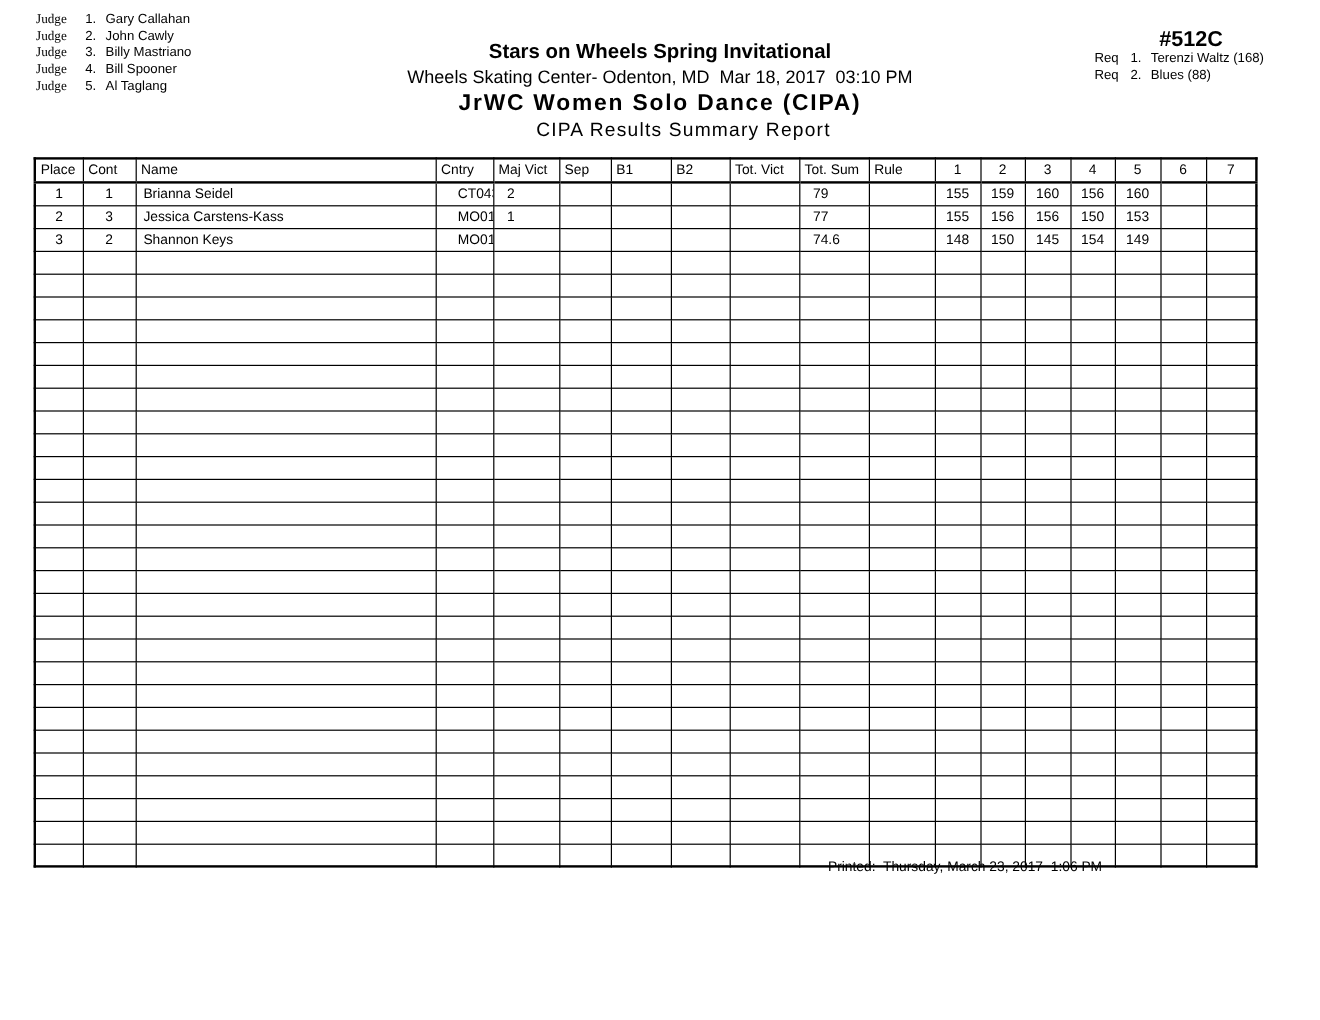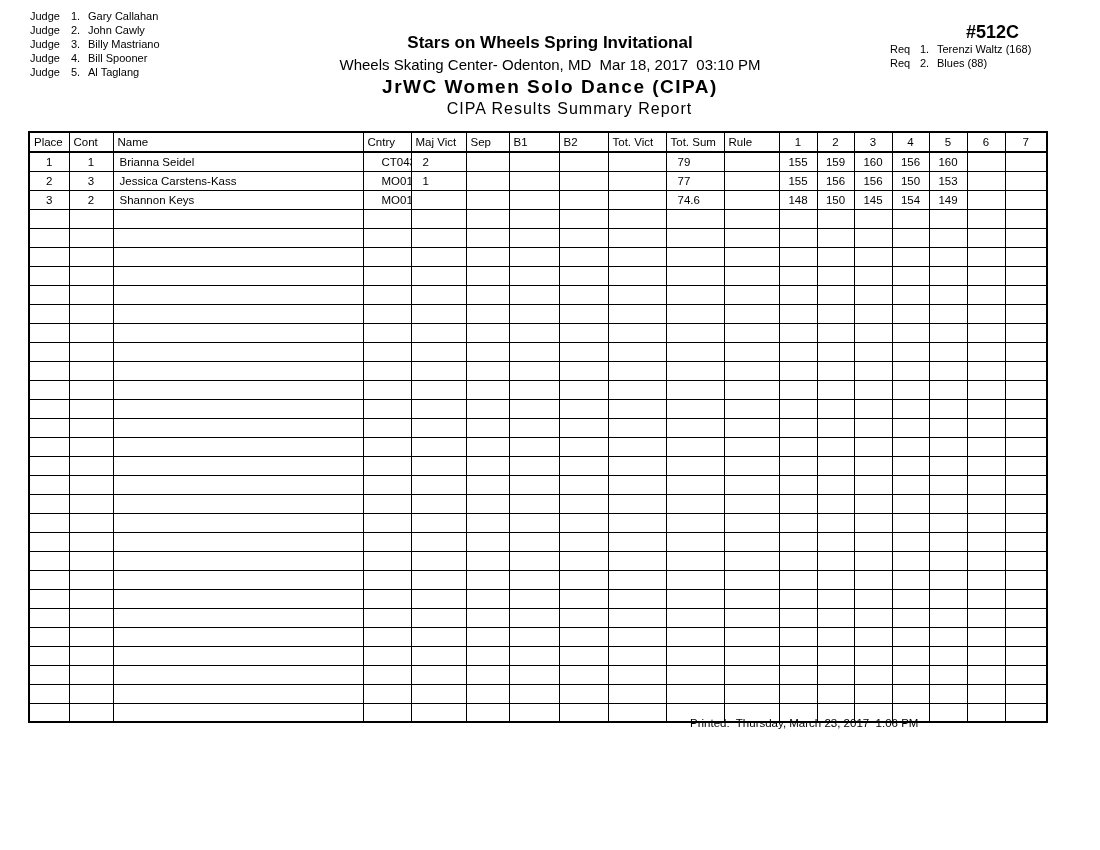--- a/index.html
+++ b/index.html
@@ -8,35 +8,35 @@
     background: #ffffff;
     color: #000000;
     font-family: "Liberation Sans", "DejaVu Sans", sans-serif;
     position: relative;
     overflow: hidden;
   }
 
   
   .judges { position: absolute; left: 30px; top: 9px; font-size: 11px; line-height: 14px; }
   .judge-line { display: flex; white-space: pre; }
-  .judge-prefix { width: 41px; }
+  .judge-prefix { width: 41px; font-family: Liberation Serif, serif; }
   .judge-num { width: 17px; }
 
   
   .center-header { position: absolute; left: 0; top: 20px; width: 1100px; text-align: center; }
   .competition-title { font-size: 17px; font-weight: bold; line-height: 22px; white-space: pre; margin-top: 12px; }
   .venue-datetime { font-size: 15px; line-height: 21px; white-space: pre; }
   .event-name { font-size: 19px; font-weight: bold; letter-spacing: 1.5px; line-height: 24px; white-space: pre; }
   .report-name { font-size: 16px; letter-spacing: 1px; line-height: 20px; white-space: pre; padding-left: 39px; }
 
   
   .right-header { position: absolute; left: 890px; top: 22px; width: 205px; }
   .event-number { font-size: 18px; font-weight: bold; text-align: center; line-height: 20px; }
   .req-line { display: flex; font-size: 11px; line-height: 14px; white-space: pre; }
-  .req-prefix { width: 30px; }
+  .req-prefix { width: 30px; margin-left: 22px; }
   .req-num { width: 17px; }
 
   
   .results-table {
     position: absolute; left: 28px; top: 131px;
     width: 1018px;
     border-collapse: collapse;
     table-layout: fixed;
     font-size: 11.5px;
     border: 2px solid #000;

